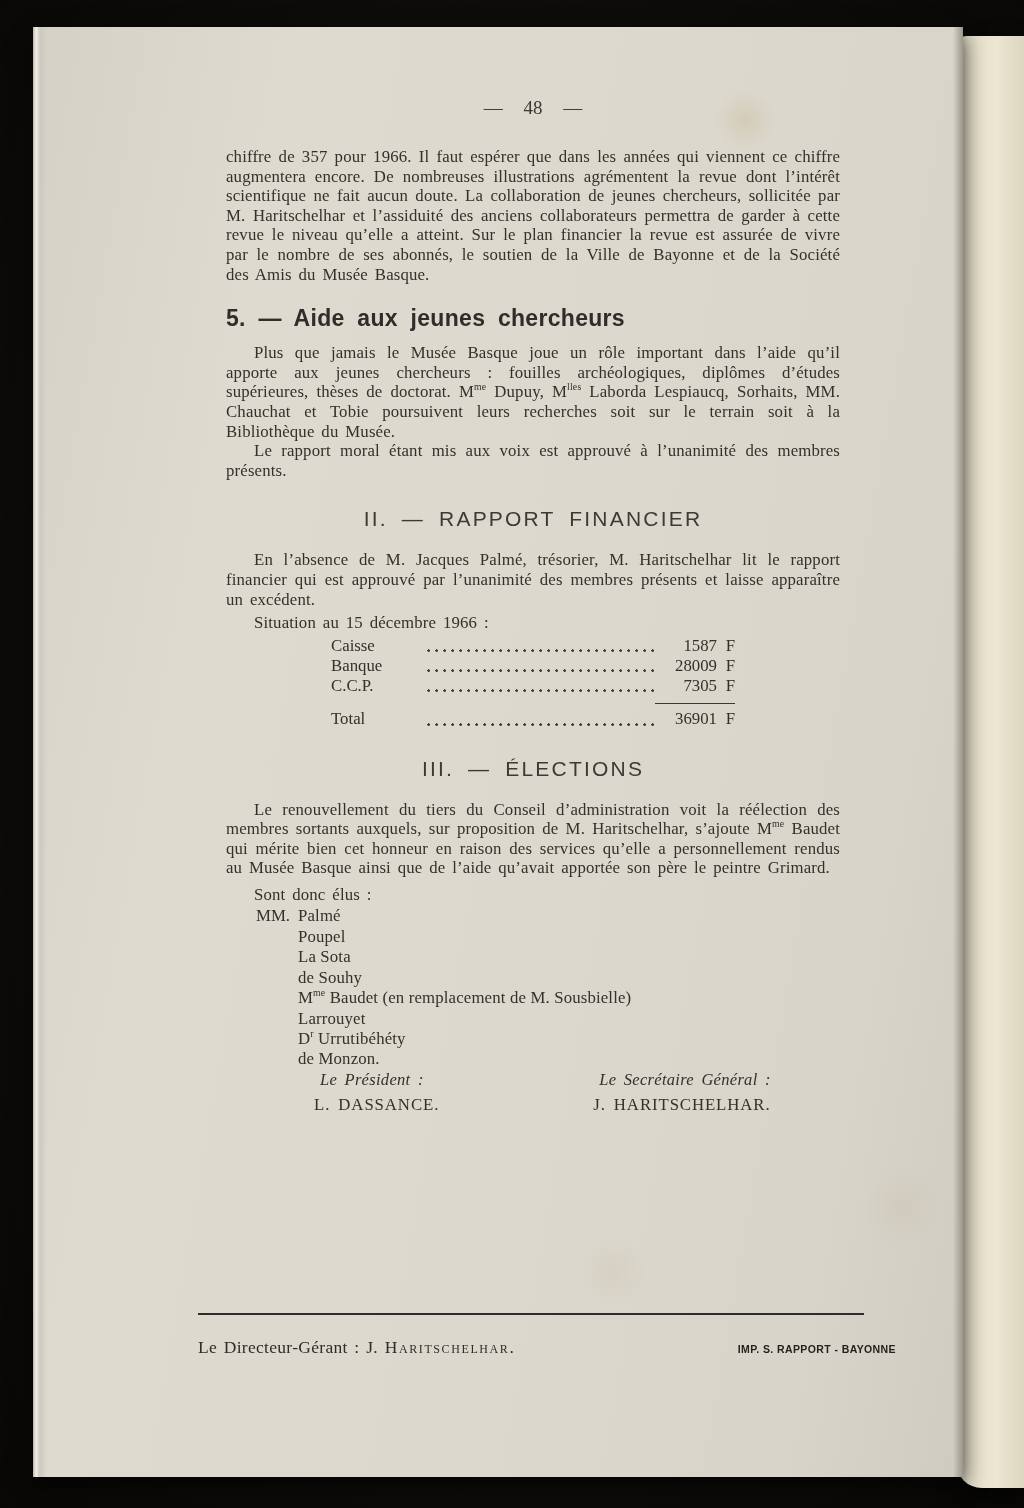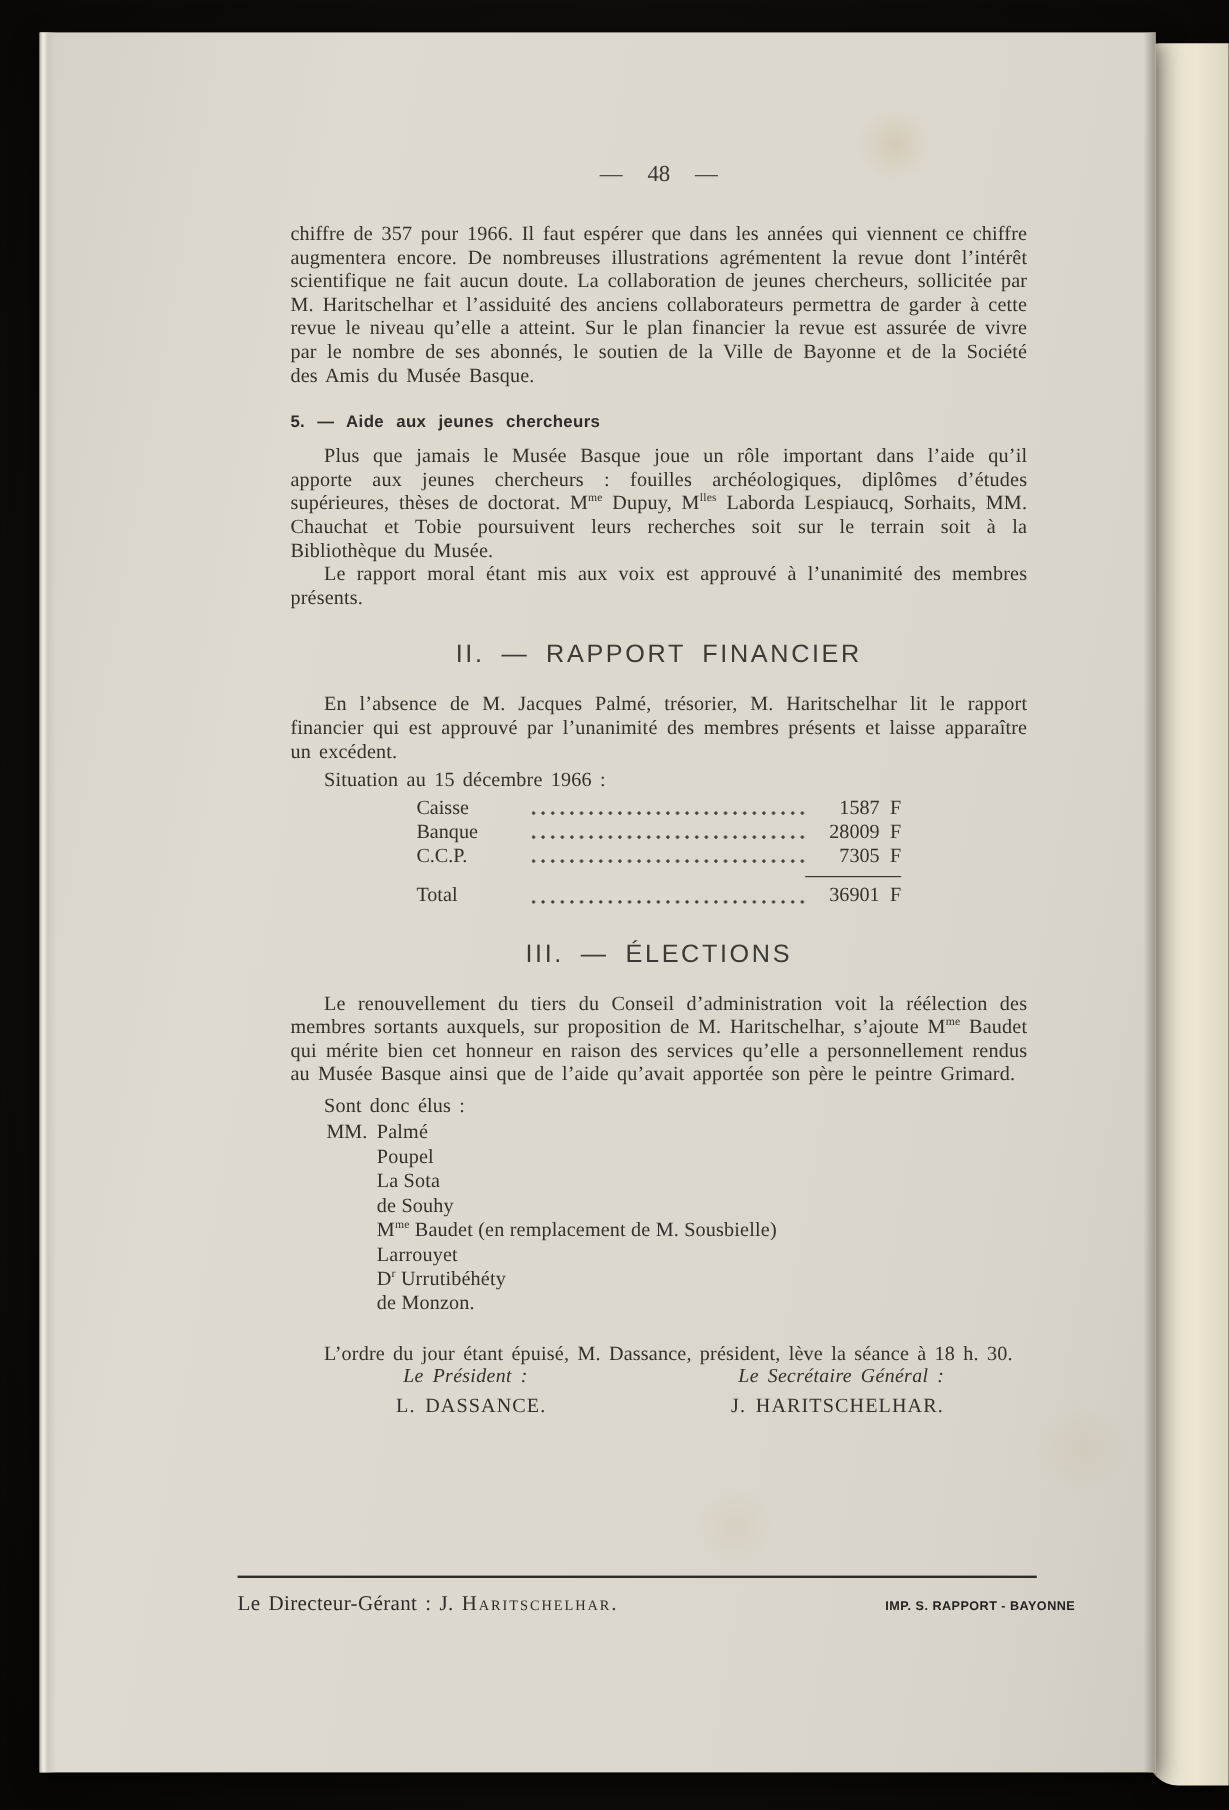--- a/index.html
+++ b/index.html
@@ -36,37 +36,37 @@
   .page::before{
     content:"";position:absolute;left:0;top:0;bottom:0;width:14px;
     background:linear-gradient(to right,#b8b4a9 0,#f2efe7 3px,#cdc9be 7px,rgba(205,201,190,0) 14px);
   }
   
   .page::after{
     content:"";position:absolute;right:0;top:0;bottom:0;width:10px;
     background:linear-gradient(to left,#9b968a 0,rgba(155,150,138,0) 10px);
   }
   .content{
-    position:absolute;left:209px;top:0;width:614px;
-    padding-top:108px;
+    position:absolute;left:193px;top:0;width:614px;
+    padding-top:70px;
     color:#33312c;
   }
   .page-number{
     text-align:center;font-size:19px;word-spacing:16px;color:#3a3833;
     margin-bottom:28px;
   }
   .body-text{
     margin:0;font-size:16.8px;line-height:19.6px;letter-spacing:.15px;
     word-spacing:2.5px;text-align:justify;color:#33312c;
   }
   .indent{text-indent:28px;}
   sup{font-size:.58em;line-height:0;vertical-align:super;letter-spacing:.2px;}
   .subsection-heading{
     font-family:"Liberation Sans","DejaVu Sans",sans-serif;
-    font-weight:700;font-size:14px;letter-spacing:.3px;word-spacing:6px;
+    font-weight:700;font-size:23px;letter-spacing:.3px;word-spacing:6px;
     color:#2f2d29;margin:21px 0 11px 0;
   }
   .section-heading{
     font-family:"Liberation Sans","DejaVu Sans",sans-serif;
     font-weight:400;font-size:21px;letter-spacing:2.2px;word-spacing:6px;
     color:#3c3a35;text-align:center;margin:27px 0 19px 0;
   }
   .situation{margin-top:4px;}
   .fin-table{margin:3px 0 0 105px;width:404px;font-size:16.8px;color:#33312c;}
   .fin-row{display:flex;align-items:center;line-height:20.2px;}
@@ -86,21 +86,21 @@
   .elected li{font-size:16.8px;line-height:20.4px;letter-spacing:.15px;}
   .closing{margin-top:21px;}
   .signatures{display:flex;font-size:16.5px;}
   .sig-block{display:block;}
   .sig-left{margin-left:88px;}
   .sig-right{margin-left:154px;}
   .sig-title{font-style:italic;letter-spacing:.3px;word-spacing:3px;display:block;margin-left:6px;}
   .sig-name{display:block;margin-top:5px;font-size:16.8px;letter-spacing:.9px;word-spacing:3px;}
   .footer{position:absolute;left:165px;top:1286px;width:666px;}
   .footer-rule{border-top:2px solid #2f2d29;}
-  .footer-row{display:flex;align-items:baseline;margin-top:11px;text-align:right;}
+  .footer-row{display:flex;align-items:baseline;margin-top:22px;text-align:right;}
   .director{font-size:17.5px;color:#2f2d29;letter-spacing:.3px;word-spacing:2px;}
   .director-name{font-variant:small-caps;letter-spacing:1.6px;}
   .printer{
     margin-left:auto;margin-right:-32px;
     font-family:"Liberation Sans","DejaVu Sans",sans-serif;
     font-weight:700;font-size:10.5px;letter-spacing:.4px;color:#24221e;
   }
 </style>
 </head>
 <body>
@@ -168,21 +168,20 @@
           <li>Poupel</li>
           <li>La Sota</li>
           <li>de Souhy</li>
           <li>M<sup>me</sup> Baudet (en remplacement de M. Sousbielle)</li>
           <li>Larrouyet</li>
           <li>D<sup>r</sup> Urrutibéhéty</li>
           <li>de Monzon.</li>
         </ul>
       </div>
 
-      <p class="body-text indent closing">L’ordre du jour étant épuisé, M. Dassance, président, lève la séance à 18 h. 30.</p>
 
       <div class="signatures">
         <div class="sig-block sig-left">
           <span class="sig-title">Le Président :</span>
           <span class="sig-name">L. DASSANCE.</span>
         </div>
         <div class="sig-block sig-right">
           <span class="sig-title">Le Secrétaire Général :</span>
           <span class="sig-name">J. HARITSCHELHAR.</span>
         </div>

